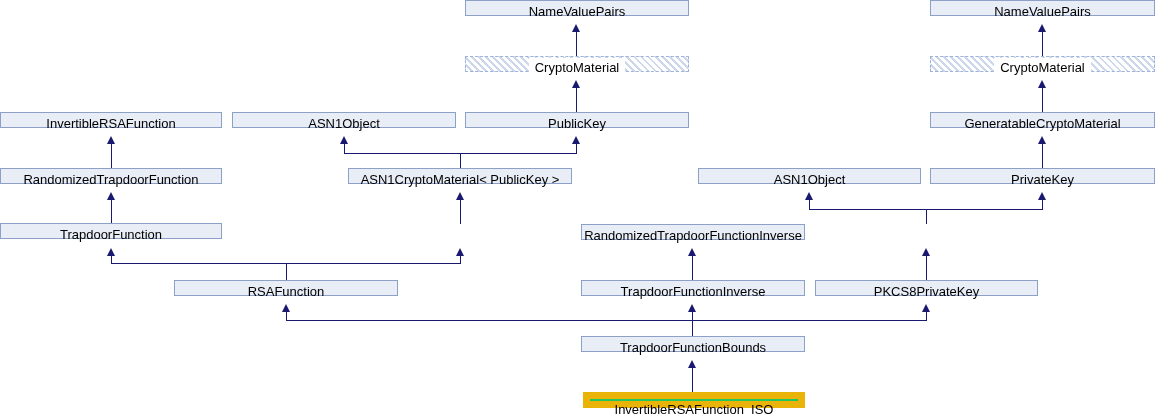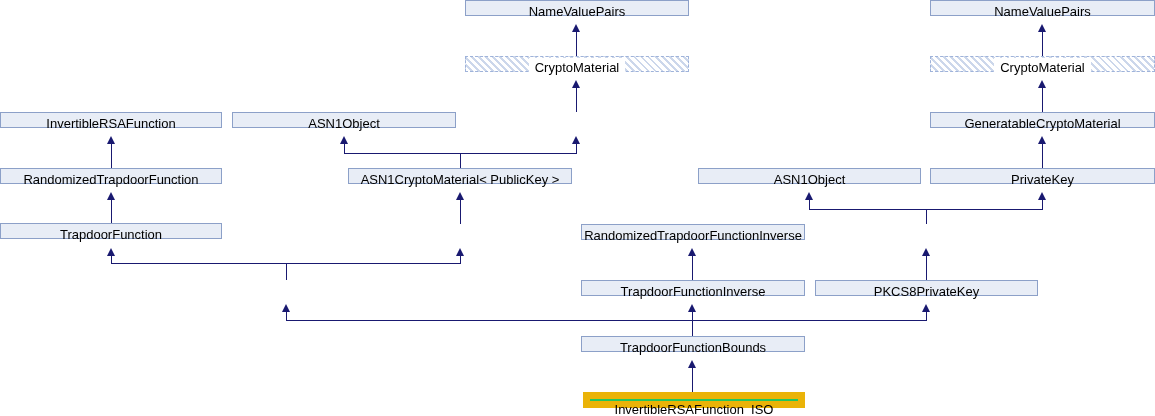--- a/index.html
+++ b/index.html
@@ -105,27 +105,29 @@
     <g>
       <path class="l" d="M692 366 L692 392"></path>
         <path class="h" d="M692 360 L688 368 L696 368 Z"></path>
     </g>
   </svg>
 
   <div class="node" style="left:465px;top:0;width:224px"><span class="lbl">NameValuePairs</span></div>
   <div class="node hatched" style="left:465px;top:56px;width:224px"><span class="lbl">CryptoMaterial</span></div>
   <div class="node" style="left:0;top:112px;width:222px"><span class="lbl">InvertibleRSAFunction</span></div>
   <div class="node" style="left:232px;top:112px;width:224px"><span class="lbl">ASN1Object</span></div>
+  <div class="node" style="left:465px;top:112px;width:224px"><span class="lbl">PublicKey</span></div>
   <div class="node" style="left:0;top:168px;width:222px"><span class="lbl">RandomizedTrapdoorFunction</span></div>
   <div class="node" style="left:930px;top:112px;width:225px"><span class="lbl">GeneratableCryptoMaterial</span></div>
   <div class="node" style="left:348px;top:168px;width:224px"><span class="lbl">ASN1CryptoMaterial&lt; PublicKey &gt;</span></div>
   <div class="node" style="left:698px;top:168px;width:223px"><span class="lbl">ASN1Object</span></div>
   <div class="node" style="left:930px;top:168px;width:225px"><span class="lbl">PrivateKey</span></div>
   <div class="node" style="left:0;top:223px;width:222px"><span class="lbl">TrapdoorFunction</span></div>
   <div class="node" style="left:581px;top:224px;width:224px"><span class="lbl">RandomizedTrapdoorFunctionInverse</span></div>
+  <div class="node" style="left:174px;top:280px;width:224px"><span class="lbl">RSAFunction</span></div>
   <div class="node" style="left:581px;top:280px;width:224px"><span class="lbl">TrapdoorFunctionInverse</span></div>
   <div class="node" style="left:815px;top:280px;width:223px"><span class="lbl">PKCS8PrivateKey</span></div>
   <div class="node" style="left:581px;top:336px;width:224px"><span class="lbl">TrapdoorFunctionBounds</span></div>
   <div class="node main" style="left:583px;top:392px;width:222px"><span class="lbl">InvertibleRSAFunction_ISO</span></div>
   <div class="node" style="left:930px;top:0;width:225px"><span class="lbl">NameValuePairs</span></div>
   <div class="node hatched" style="left:930px;top:56px;width:225px"><span class="lbl">CryptoMaterial</span></div>
 
 </div>
 
 </body></html>

